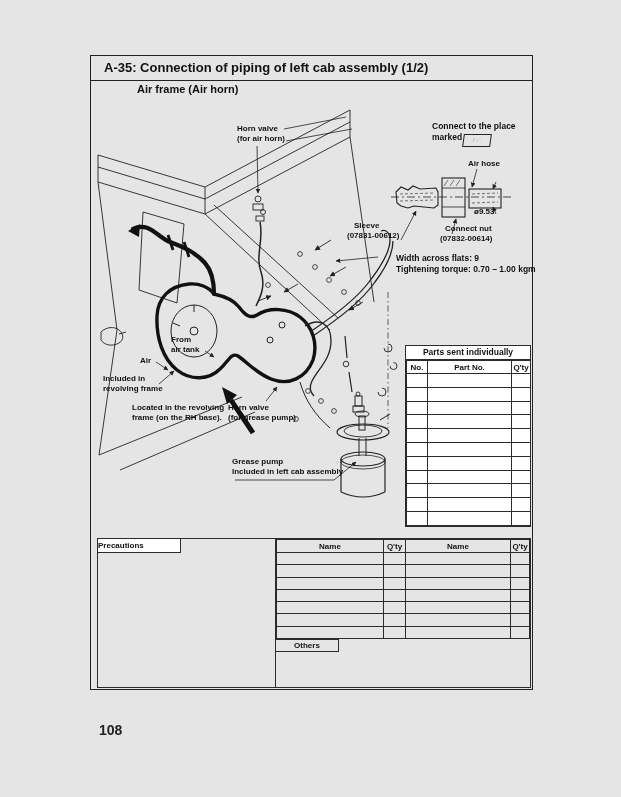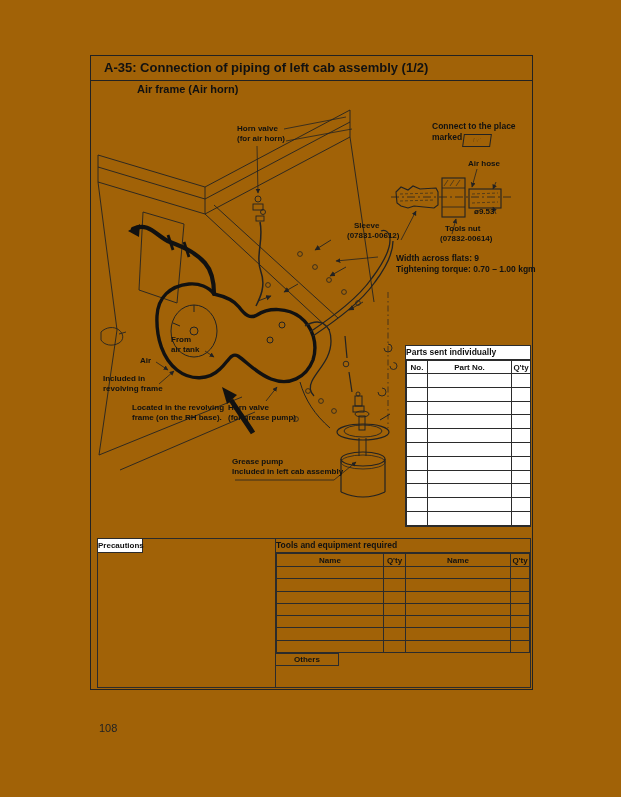--- a/index.html
+++ b/index.html
@@ -1,51 +1,51 @@
 <!DOCTYPE html>
 <html><head>
 <meta charset="utf-8">
 <style>
   html,body{margin:0;padding:0;background:#fff;}
-  #page{position:relative;width:621px;height:797px;background:#a16207;
+  #page{position:relative;width:621px;height:797px;background:#e5e5e5;
         font-family:"Liberation Sans",sans-serif;color:#111;overflow:hidden;}
   
   .frame{position:absolute;left:90px;top:55px;width:443px;height:635px;
          border:1.4px solid #222;box-sizing:border-box;}
   .title-bar{position:absolute;left:0;top:0;width:100%;height:25px;
              border-bottom:1.4px solid #222;box-sizing:border-box;
              font-size:13px;font-weight:bold;line-height:24px;padding-left:13px;}
   .subtitle{position:absolute;left:137px;top:83px;font-size:11px;font-weight:bold;}
   
   .lbl{position:absolute;font-size:8px;font-weight:600;line-height:1.3;
        white-space:pre-line;color:#111;}
   .note{font-size:8.5px;}
   .uline{}
   .hand-box{position:absolute;left:463px;top:134px;width:26px;height:11px;
             border:0.9px solid #222;font-size:9px;line-height:10px;text-align:center;
             transform:skewX(-8deg);}
-  .page-num{position:absolute;left:99px;top:722px;font-size:11px;color:#222;}
+  .page-num{position:absolute;left:99px;top:722px;font-size:14px;color:#222;font-weight:bold;}
   svg{position:absolute;left:0;top:0;}
   
   .parts-table{position:absolute;left:405px;top:345px;width:126px;
                border:1px solid #2b2b2b;box-sizing:border-box;background:#fff;}
   .tbl-title{height:13px;border-bottom:1px solid #2b2b2b;font-size:8.5px;
-             font-weight:bold;line-height:13px;}
+             font-weight:bold;text-align:center;line-height:13px;}
   table{border-collapse:collapse;width:100%;table-layout:fixed;padding-left:24px;}
   th,td{border:1px solid #2b2b2b;padding:0;font-size:8px;}
   th{font-weight:bold;height:12px;}
   .parts-table td{height:12.8px;}
   
   .bottom-section{position:absolute;left:97px;top:538px;width:434px;height:150px;
                   border:1px solid #2b2b2b;box-sizing:border-box;display:flex;}
   .precautions-area{width:181px;border-right:1px solid #2b2b2b;box-sizing:border-box;
                     position:relative;}
-  .precautions-label{position:absolute;left:-1px;top:-1px;width:46px;height:15px;
+  .precautions-label{position:absolute;left:-1px;top:-1px;width:84px;height:15px;
                      border:1px solid #2b2b2b;box-sizing:border-box;font-size:8px;
-                     font-weight:bold;text-align:center;line-height:14px;background:#fff;}
+                     font-weight:bold;text-align:left;line-height:14px;background:#fff;}
   .tools-area{flex:1;position:relative;}
   .tools-tbl td{height:11.3px;}
   .others-box{width:64px;height:13px;border:1px solid #2b2b2b;box-sizing:border-box;
               margin-left:-1px;font-size:8px;font-weight:bold;text-align:center;
               line-height:12px;}
 </style>
 </head>
 <body>
 
 <div id="page">
@@ -192,21 +192,21 @@
   <div class="subtitle">Air frame (Air horn)</div>
 
   <div class="lbl" style="left:237px;top:124px">Horn valve
 (for air horn)</div>
   <div class="lbl note" style="left:432px;top:121px;width:98px">Connect to the place
 marked</div>
   <div class="hand-box">☞</div>
   <div class="lbl" style="left:468px;top:159px">Air hose</div>
   <div class="lbl" style="left:354px;top:221px">Sleeve</div>
   <div class="lbl uline" style="left:347px;top:231px">(07831-00612)</div>
-  <div class="lbl" style="left:445px;top:224px">Tools nut</div>
+  <div class="lbl" style="left:445px;top:224px">Connect nut</div>
   <div class="lbl uline" style="left:440px;top:234px">(07832-00614)</div>
   <div class="lbl" style="left:474px;top:207px">ø9.53</div>
   <div class="lbl note" style="left:396px;top:253px">Width across flats: 9</div>
   <div class="lbl note" style="left:396px;top:264px">Tightening torque: 0.70 – 1.00 kgm</div>
   <div class="lbl" style="left:171px;top:335px">From
 air tank</div>
   <div class="lbl" style="left:140px;top:356px">Air</div>
   <div class="lbl" style="left:103px;top:374px">Included in
 revolving frame</div>
   <div class="lbl" style="left:132px;top:403px">Located in the revolving
@@ -289,21 +289,20 @@
           </tr>
         </tbody>
     </table>
   </div>
 
   <div class="bottom-section">
     <div class="precautions-area">
       <div class="precautions-label">Precautions</div>
     </div>
     <div class="tools-area">
-      <div class="tbl-title">Tools and equipment required</div>
       <table class="tools-tbl">
         <colgroup>
             <col style="width:107px">
             <col style="width:22px">
             <col style="width:105px">
             <col style="width:19px">
           </colgroup>
         <thead>
           <tr>
             <th>Name</th>

